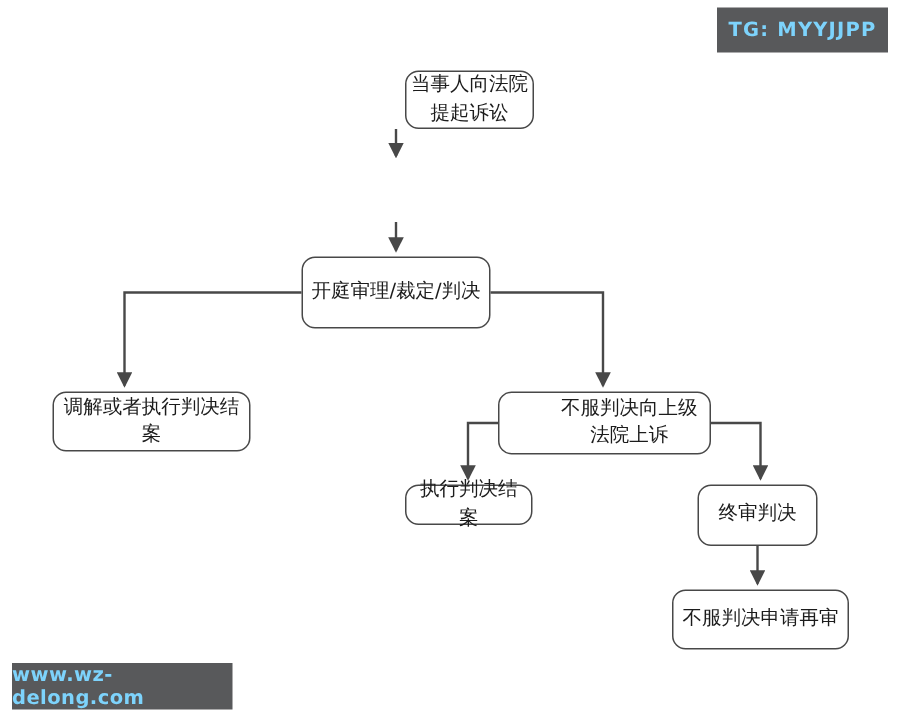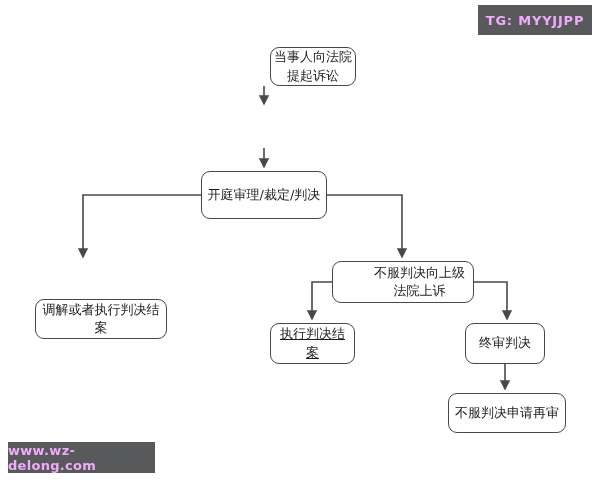--- a/index.html
+++ b/index.html
@@ -25,37 +25,37 @@
     font-size: 13px;
     font-weight: 500;
     color: #1c1c1c;
     line-height: 1.4;
     padding: 2px 3px;
   }
   .badge {
     position: absolute;
     box-sizing: border-box;
     background: #58595b;
-    color: #f0abfc;
+    color: #7dd3fc;
     display: flex;
     align-items: center;
     justify-content: center;
     font-size: 13px;
     font-weight: bold;
     letter-spacing: 0.8px;
   }
   .badge-tg  { left: 478px; top: 5px;   width: 114px; height: 30px; }
   .badge-url { left: 8px;   top: 442px; width: 147px; height: 31px; letter-spacing: 0.3px; }
 
   .node-sue      { left: 222px; top: 47px;  width: 86px;  height: 39px; margin-left: 48px; }
   .node-file     { left: 222px; top: 108px; width: 84px;  height: 40px; }
   .node-trial    { left: 201px; top: 171px; width: 126px; height: 48px; }
-  .node-mediate  { left: 35px;  top: 261px; width: 132px; height: 40px; margin-top: 38px; }
+  .node-mediate  { left: 35px;  top: 261px; width: 132px; height: 40px; }
   .node-appeal   { left: 332px; top: 261px; width: 142px; height: 42px; padding-left: 36px; }
-  .node-execute  { left: 270px; top: 323px; width: 85px;  height: 41px; text-decoration: underline; }
+  .node-execute  { left: 270px; top: 323px; width: 85px;  height: 27px; }
   .node-final    { left: 465px; top: 323px; width: 80px;  height: 41px; }
   .node-retrial  { left: 448px; top: 393px; width: 118px; height: 40px; }
 </style>
 </head>
 <body>
 
 <div class="canvas">
 
   <svg class="connectors" viewBox="0 0 600 480" xmlns="http://www.w3.org/2000/svg">
     <defs>

